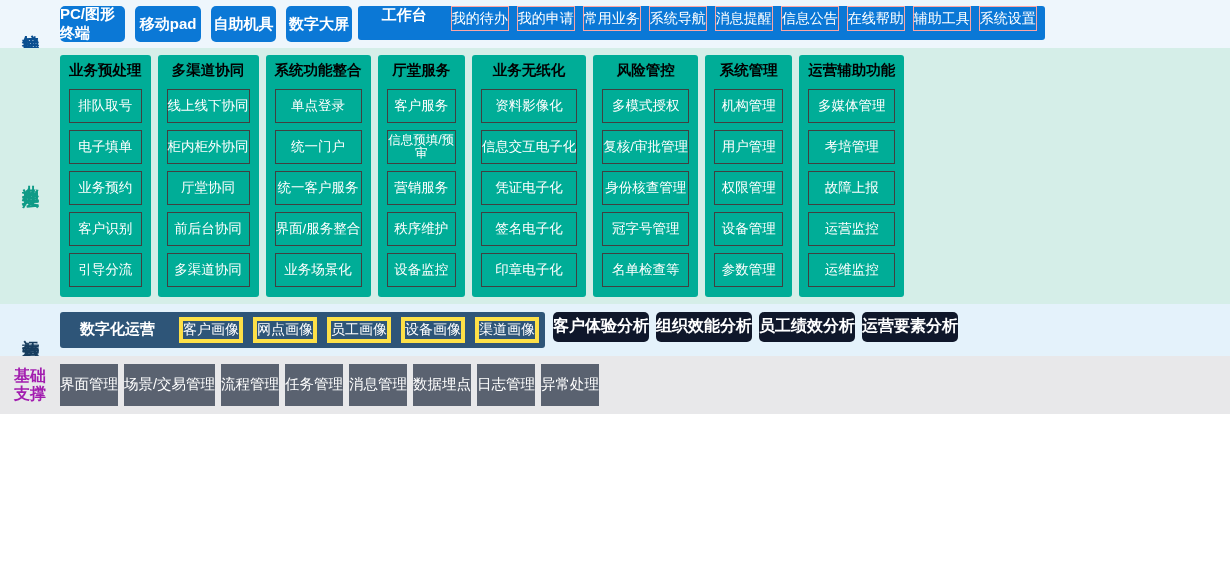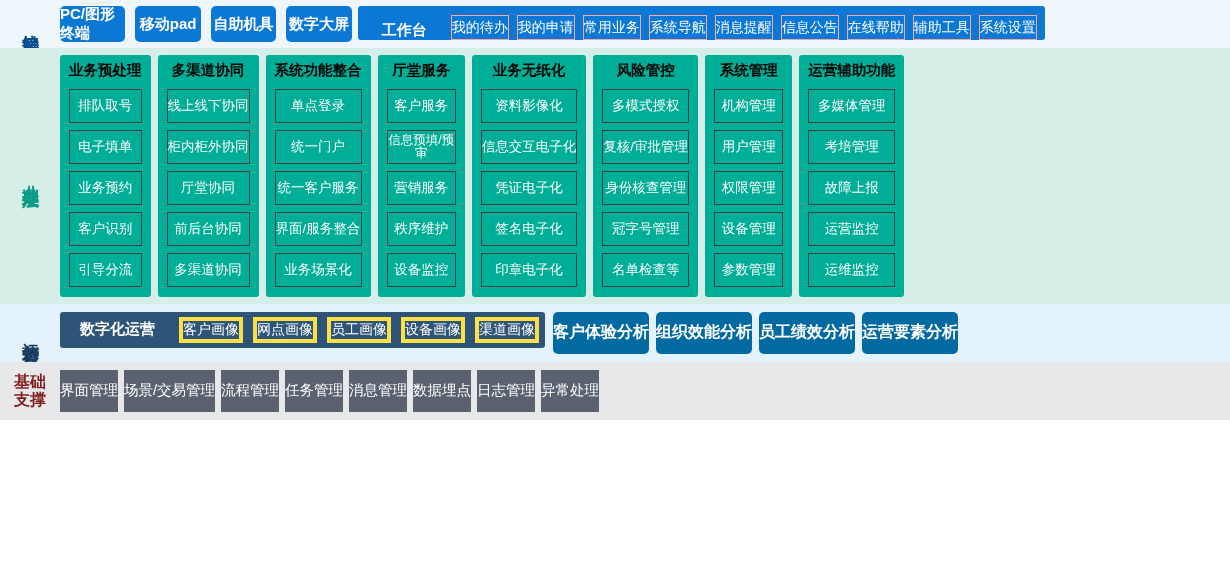--- a/index.html
+++ b/index.html
@@ -36,21 +36,21 @@
     background: #0b78d6; color: #ffffff;
     border-radius: 5px;
     height: 36px;
     display: flex; align-items: center; justify-content: center;
     font-size: 15px; font-weight: bold;
   }
   .nav-row {
     background: #0b78d6;
     border-radius: 3px;
     height: 34px;
-    display: flex; align-items: flex-end;
+    display: flex; align-items: flex-start;
     padding: 0 8px; gap: 8px;
   }
   .nav-title {
     color: #ffffff; font-size: 15px; font-weight: bold;
     padding: 0 16px; flex: 0 0 auto; white-space: nowrap;
   }
   .nav-chip {
     flex: 1 1 0;
     border: 1px solid #fca5a5;
     color: #ffffff; font-size: 14px;
@@ -105,31 +105,31 @@
     flex: 1 1 0;
     border: 4px solid #fde047;
     color: #ffffff; font-size: 14px;
     height: 26px;
     display: flex; align-items: center; justify-content: center;
     white-space: nowrap;
   }
   .ops-row2 { display: flex; gap: 7px; }
   .ops-block {
     flex: 1 1 0;
-    background: #0369a1; color: #ffffff;
+    background: #0f172a; color: #ffffff;
     border-radius: 5px;
-    height: 42px;
+    height: 30px;
     display: flex; align-items: center; justify-content: center;
     font-size: 16px; font-weight: bold;
   }
 
   
   .band-base { background: #e8e8ea; padding: 8px 0; }
   .band-base .band-label {
-    color: #7f1d1d; font-size: 16px;
+    color: #a21caf; font-size: 16px;
     writing-mode: horizontal-tb; text-orientation: mixed;
     letter-spacing: 0; line-height: 1.15;
     white-space: pre-line;
   }
   .base-row { display: flex; gap: 6px; padding-right: 24px; }
   .base-block {
     flex: 1 1 0;
     background: #5a6270; color: #ffffff;
     height: 42px;
     display: flex; align-items: center; justify-content: center;

